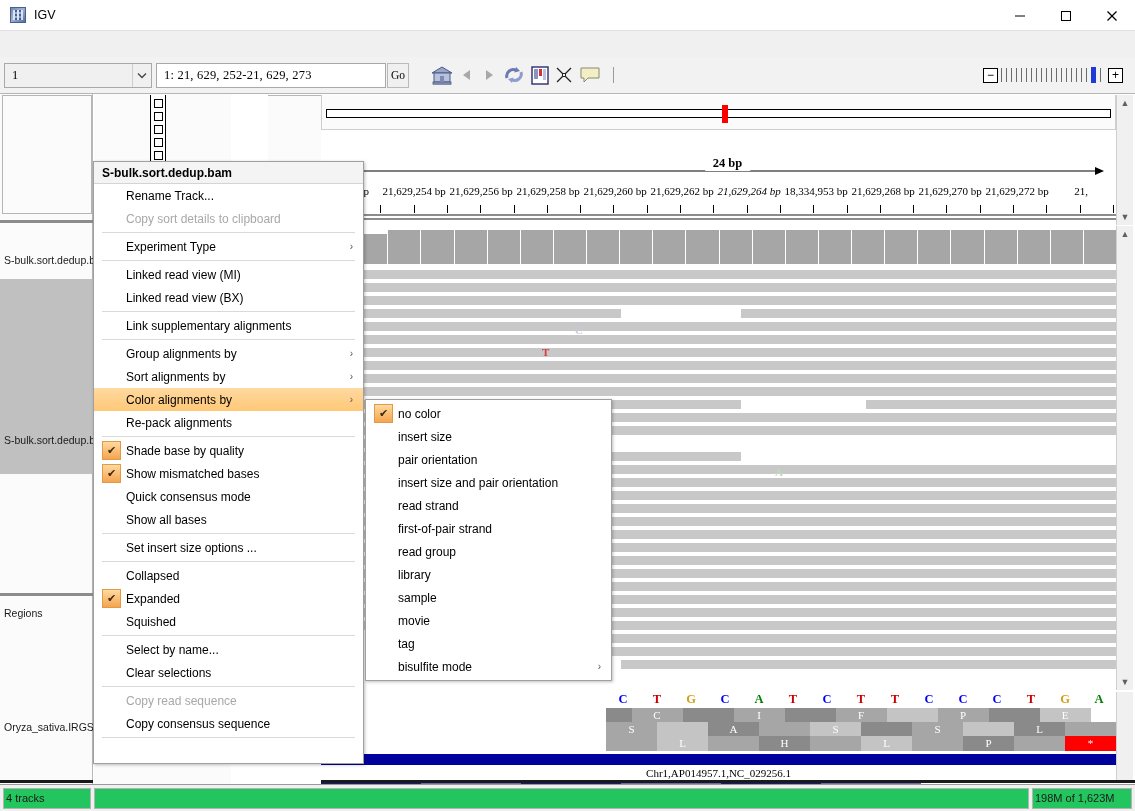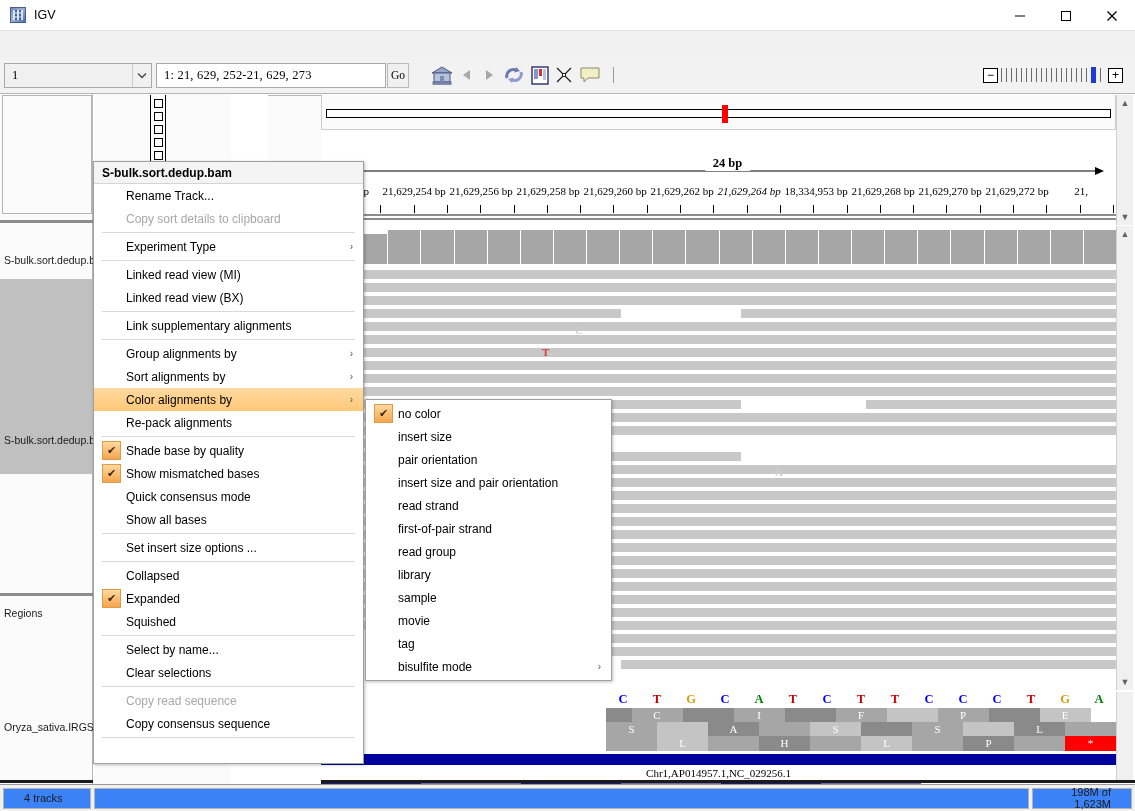--- a/index.html
+++ b/index.html
@@ -213,22 +213,22 @@
   }
   .grayblock { position:absolute; left:0; width:93px; background:#c0c0c0; }
 
   
   .statusbar {
     position:absolute; left:0; bottom:0; width:1135px; height:27px;
     background:#f0f0f0; border-top:1px solid #9a9a9a;
     display:flex; align-items:center;
   }
   .status-cell {
-    height:21px; margin:2px 0 2px 3px; border:1px solid #b4b4b4; background:#3b82f6;
-    display:flex; align-items:center; padding:0 20px;
+    height:21px; margin:2px 0 2px 3px; border:1px solid #b4b4b4; background:#22c55e;
+    display:flex; align-items:center; padding:0 2px;
     font-family:"Liberation Sans", sans-serif; font-size:11px; color:#1a1a1a;text-align:right;
   }
   .status-left { width:88px; }
   .status-mid { flex:1; }
   .status-right { width:100px; margin-right:3px; justify-content:flex-start; }
 
   
   .ctxmenu {
     position:absolute; left:93px; top:161px; width:271px;
     background:#ffffff; border:1px solid #a0a0a0;

